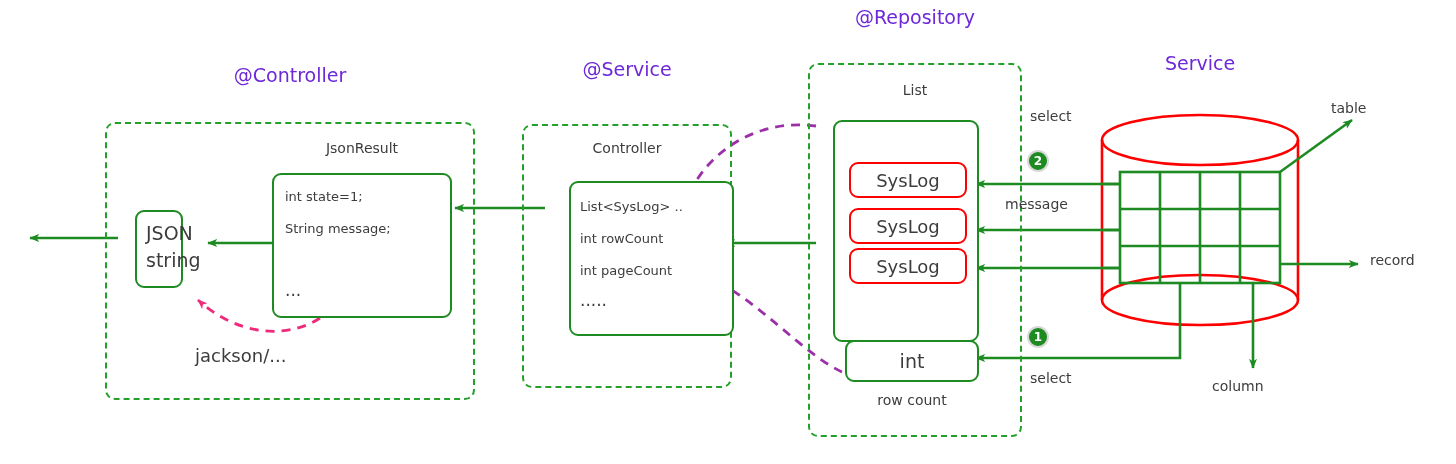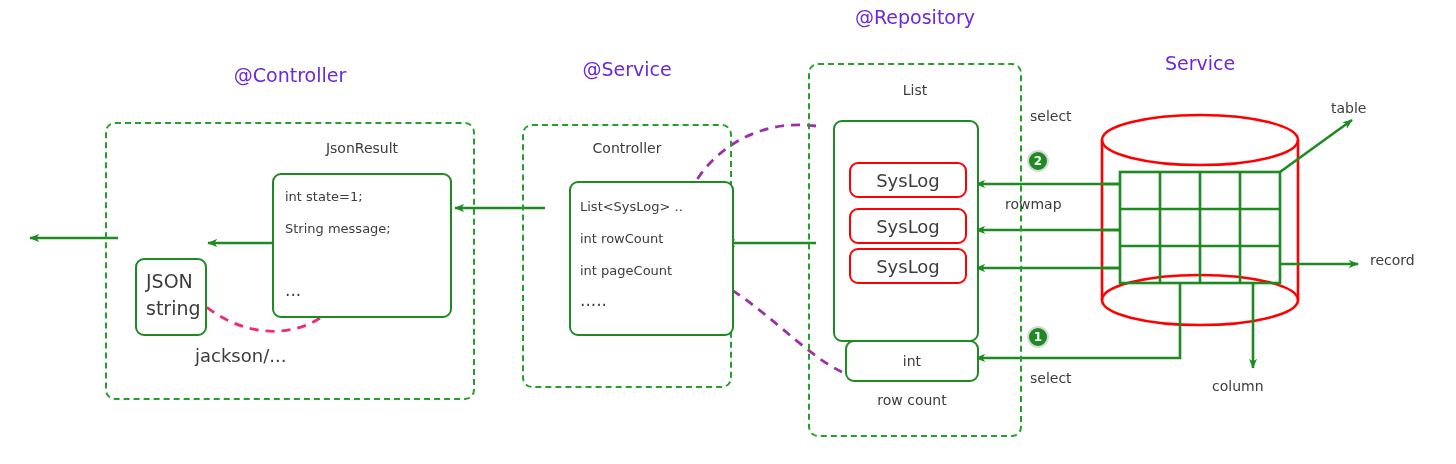--- a/index.html
+++ b/index.html
@@ -80,21 +80,21 @@
     font-size: 13px;
     line-height: 32px;
     white-space: nowrap;
   }
   .centered-label {
     position: absolute;
     display: flex;
     align-items: center;
     justify-content: center;
     color: #3c3c3c;
-    font-size: 14px;
+    font-size: 19px;
     white-space: nowrap;
     text-align: center;
   }
 
   
   .anno {
     position: absolute;
     color: #3c3c3c;
     font-size: 14px;
     white-space: nowrap;
@@ -192,21 +192,21 @@
   </svg>
 
   <div class="layer-text">
 
     <div class="group-title" style="left:105px; top:64px; width:370px;">@Controller</div>
 
     <div class="group-box" style="left:105px; top:122px; width:370px; height:278px;"></div>
 
     <div class="inner-title" style="left:272px; top:140px; width:180px;">JsonResult</div>
 
-    <div class="solid-box" style="left:135px; top:210px; width:72px; height:78px;margin-top:48px;">
+    <div class="solid-box" style="left:135px; top:210px; width:48px; height:78px;">
       <div class="box-lines" style="left:9px; top:8px; font-size:19px; line-height:27px;">JSON</div>
       <div class="box-lines" style="left:9px; top:35px; font-size:19px; line-height:27px;">string</div>
     </div>
 
     <div class="solid-box" style="left:272px; top:173px; width:180px; height:145px;">
       <div class="box-lines" style="left:11px; top:6px;">int state=1;</div>
       <div class="box-lines" style="left:11px; top:38px;">String message;</div>
       <div class="box-lines" style="left:11px; top:99px; font-size:17px;">...</div>
     </div>
 
@@ -239,21 +239,21 @@
 
     <div class="solid-box centered-label" style="left:845px; top:340px; width:134px; height:42px;">int</div>
     <div class="inner-title" style="left:845px; top:392px; width:134px;">row count</div>
 
     <div class="group-title" style="left:1102px; top:52px; width:196px;">Service</div>
 
     <div class="anno" style="left:1030px; top:108px;">select</div>
 
     <div class="step-badge" style="left:1027px; top:150px;">2</div>
 
-    <div class="anno" style="left:1005px; top:196px;">rowmap</div>
+    <div class="anno" style="left:1005px; top:196px;">message</div>
 
     <div class="step-badge" style="left:1027px; top:326px;">1</div>
 
     <div class="anno" style="left:1030px; top:370px;">select</div>
 
     <div class="anno" style="left:1331px; top:100px;">table</div>
     <div class="anno" style="left:1370px; top:252px;">record</div>
     <div class="anno" style="left:1212px; top:378px;">column</div>
 
   </div>

